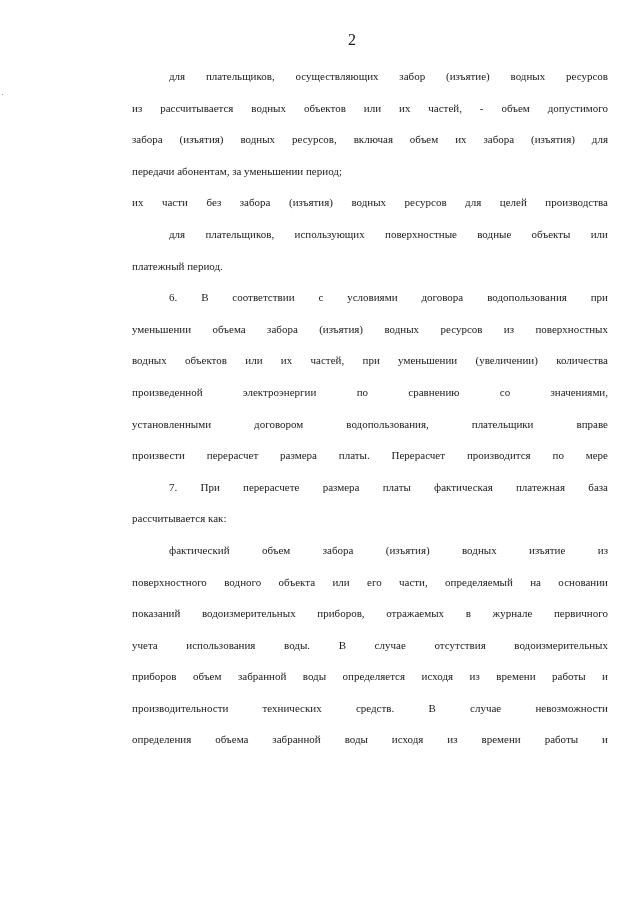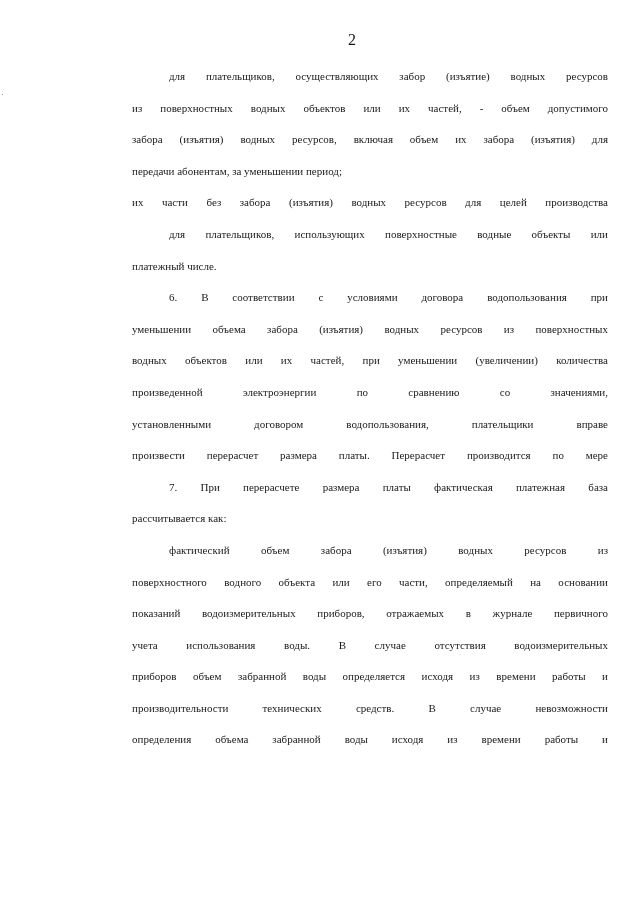--- a/index.html
+++ b/index.html
@@ -32,48 +32,48 @@
 <body>
 
 <div class="page">
   <div class="margin-dot"></div>
   <div class="page-number">2</div>
 
   <div class="body">
 
     <div>
       <span class="line indent">для плательщиков, осуществляющих забор (изъятие) водных ресурсов</span>
-      <span class="line">из поверхностных водных объектов или их частей, - объем допустимого</span>
+      <span class="line">из рассчитывается водных объектов или их частей, - объем допустимого</span>
       <span class="line">забора (изъятия) водных ресурсов, включая объем их забора (изъятия) для</span>
       <span class="line last">передачи абонентам, за уменьшении период;</span>
     </div>
 
 
     <div>
       <span class="line">их части без забора (изъятия) водных ресурсов для целей производства</span>
       <span class="line indent">для плательщиков, использующих поверхностные водные объекты или</span>
-      <span class="line last">платежный числе.</span>
+      <span class="line last">платежный период.</span>
     </div>
 
     <div>
       <span class="line indent">6. В соответствии с условиями договора водопользования при</span>
       <span class="line">уменьшении объема забора (изъятия) водных ресурсов из поверхностных</span>
       <span class="line">водных объектов или их частей, при уменьшении (увеличении) количества</span>
       <span class="line">произведенной электроэнергии по сравнению со значениями,</span>
       <span class="line">установленными договором водопользования, плательщики вправе</span>
       <span class="line">произвести перерасчет размера платы. Перерасчет производится по мере</span>
     </div>
 
     <div>
       <span class="line indent">7. При перерасчете размера платы фактическая платежная база</span>
       <span class="line last">рассчитывается как:</span>
     </div>
 
     <div>
-      <span class="line indent">фактический объем забора (изъятия) водных ресурсов из</span>
+      <span class="line indent">фактический объем забора (изъятия) водных изъятие из</span>
       <span class="line">поверхностного водного объекта или его части, определяемый на основании</span>
       <span class="line">показаний водоизмерительных приборов, отражаемых в журнале первичного</span>
       <span class="line">учета использования воды. В случае отсутствия водоизмерительных</span>
       <span class="line">приборов объем забранной воды определяется исходя из времени работы и</span>
       <span class="line">производительности технических средств. В случае невозможности</span>
       <span class="line">определения объема забранной воды исходя из времени работы и</span>
 
     </div>
   </div>
 </div>

